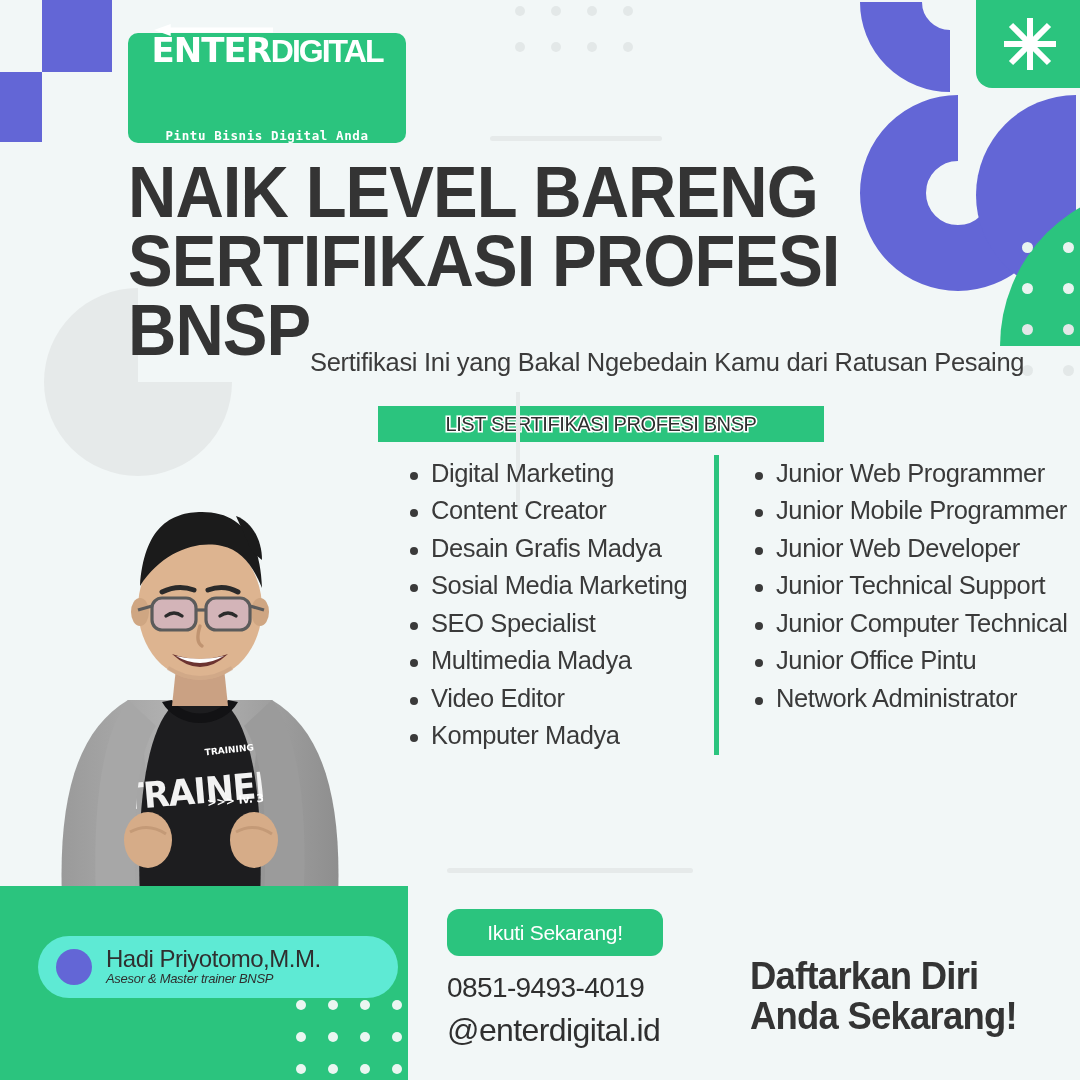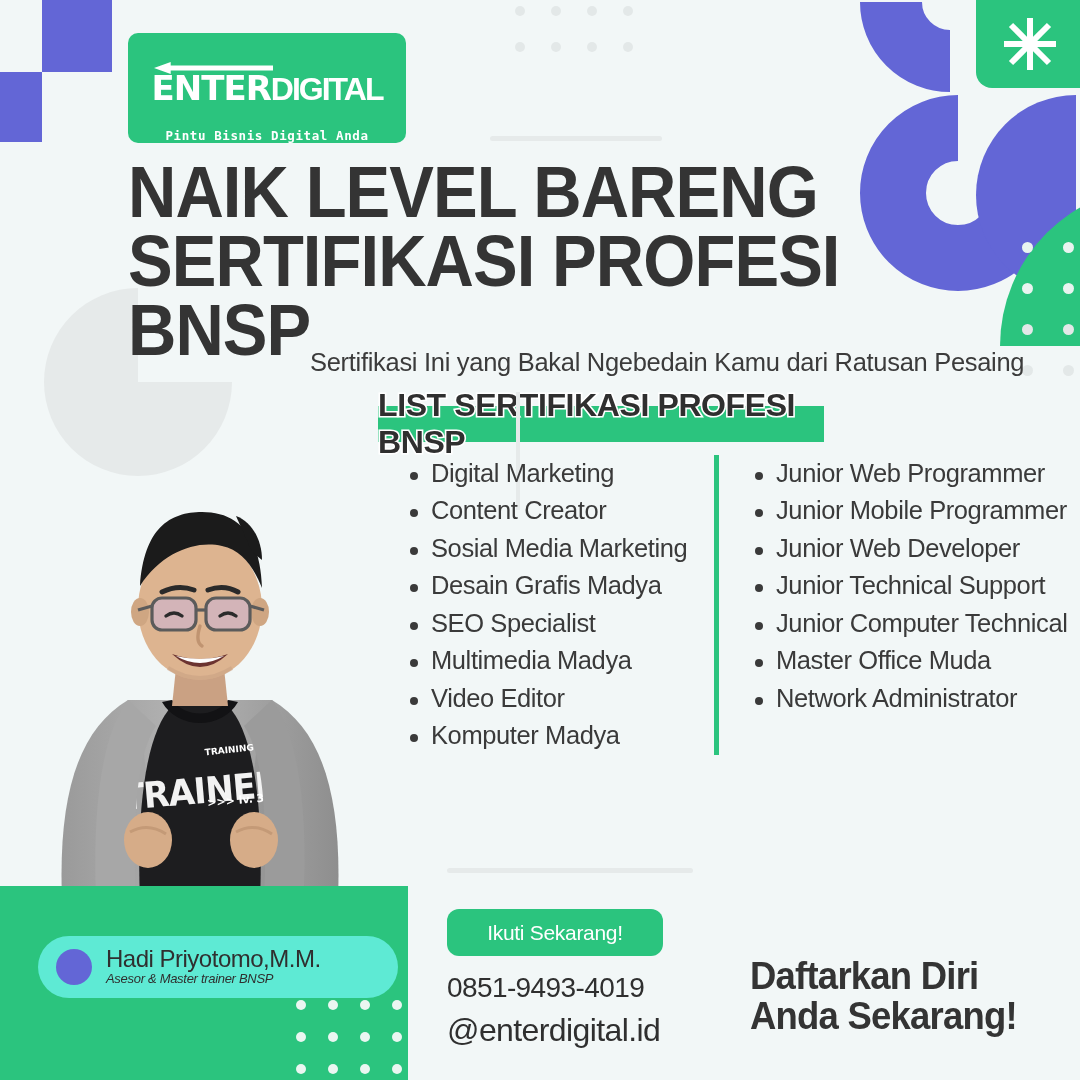--- a/index.html
+++ b/index.html
@@ -69,21 +69,21 @@
   .dots-right i.g { background:#e3e8e8; }
 
   .divider-top { position:absolute; left:490px; top:136px; width:172px; height:5px; background:#e6eaea; border-radius:3px; }
   .divider-mid { position:absolute; left:447px; top:868px; width:246px; height:5px; background:#e6eaea; border-radius:3px; }
   .vline-left { position:absolute; left:516px; top:392px; width:4px; height:118px; background:#e6eaea; }
 
   
   .logo-box {
     position:absolute; left:128px; top:33px; width:278px; height:110px;
     background:#2bc47e; border-radius:10px;
-    display:flex; flex-direction:column; align-items:center; justify-content:flex-end;
+    display:flex; flex-direction:column; align-items:center; justify-content:space-between;
   }
   .logo-main { display:flex; align-items:flex-end; position:relative; }
   .logo-enter-wrap { position:relative; display:inline-block; }
   .logo-enter {
     font-family:"DejaVu Sans", sans-serif;
     font-weight:bold; font-size:34px; color:#ffffff;
     letter-spacing:-1px; line-height:1;
     transform:scaleX(0.92);
   }
   .logo-arrow { position:absolute; left:2px; top:-9px; width:100%; height:12px; }
@@ -113,21 +113,21 @@
     font-size:25.5px; color:#3b3b3b; letter-spacing:-0.3px;
     white-space:nowrap;
   }
 
   
   .banner {
     position:absolute; left:378px; top:406px; width:446px; height:36px;
     background:#2bc47e; display:flex; align-items:center; justify-content:center;
   }
   .banner span {
-    font-weight:bold; font-size:32px; color:#2f2f2f;
+    font-weight:normal; font-size:20px; color:#2f2f2f;
     letter-spacing:-0.4px;
     -webkit-text-stroke:3.2px #ffffff;
     paint-order: stroke fill;
   }
 
   
   .lists { position:absolute; left:404px; top:455px; display:flex; }
   .col-left { width:310px; }
   .col-right { padding-left:30px; border-left:5px solid #2bc47e; }
   .lists ul { list-style:none; }
@@ -256,36 +256,36 @@
     <span>LIST SERTIFIKASI PROFESI BNSP</span>
   </div>
 
   <div class="vline-left"></div>
 
   <div class="lists">
     <div class="col-left">
       <ul>
         <li>Digital Marketing</li>
         <li>Content Creator</li>
+        <li>Desain Grafis Madya</li>
         <li>Sosial Media Marketing</li>
-        <li>Desain Grafis Madya</li>
         <li>SEO Specialist</li>
         <li>Multimedia Madya</li>
         <li>Video Editor</li>
         <li>Komputer Madya</li>
       </ul>
     </div>
     <div class="col-right">
       <ul>
         <li>Junior Web Programmer</li>
         <li>Junior Mobile Programmer</li>
         <li>Junior Web Developer</li>
         <li>Junior Technical Support</li>
         <li>Junior Computer Technical</li>
-        <li>Master Office Muda</li>
+        <li>Junior Office Pintu</li>
         <li>Network Administrator</li>
       </ul>
     </div>
   </div>
 
   <svg class="photo" viewBox="0 0 400 500">
     <defs>
       <linearGradient id="cardigan" x1="0" y1="0" x2="1" y2="0">
         <stop offset="0%" stop-color="#9a9a9a"></stop>
         <stop offset="45%" stop-color="#b4b4b4"></stop>

